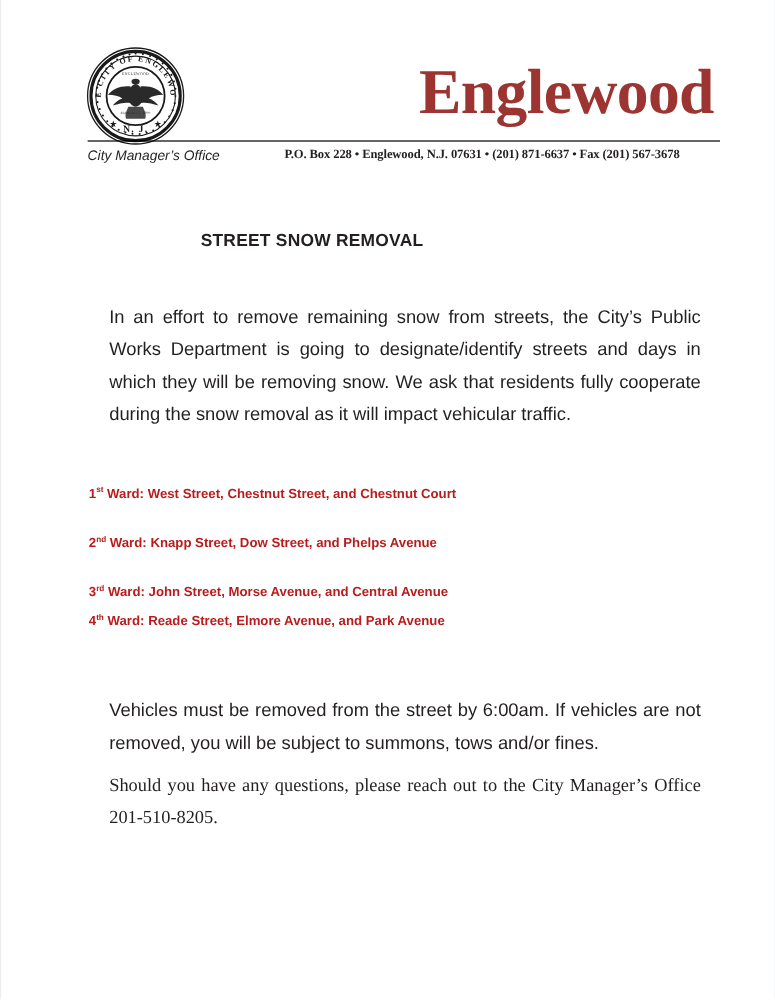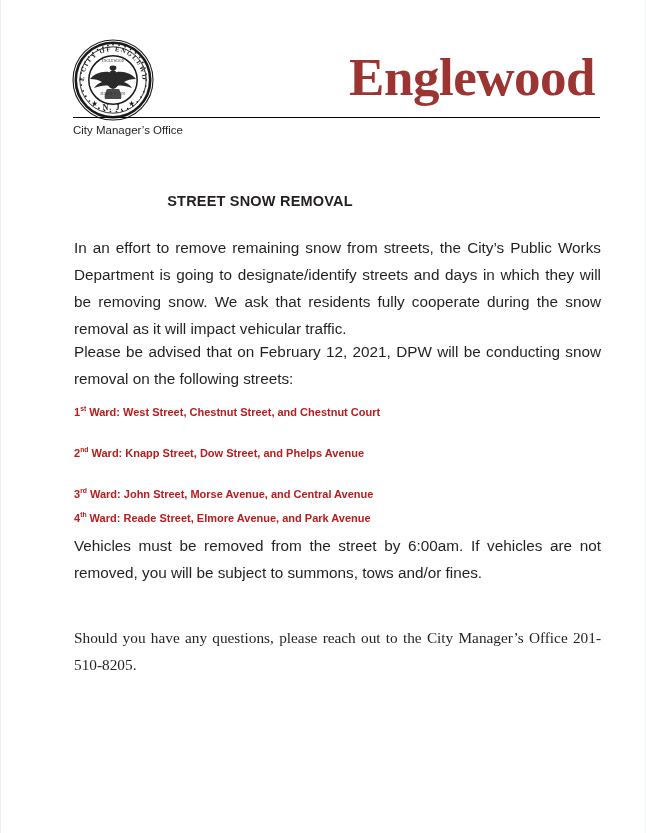--- a/index.html
+++ b/index.html
@@ -67,20 +67,21 @@
   }
 
   .office-label {
     position: absolute;
     left: 72px;
     top: 122px;
     font-size: 11.5px;
     line-height: 16px;
     color: #231f20;
     white-space: nowrap;
+    font-style: italic;
   }
   .contact-line {
     position: absolute;
     left: 236px;
     top: 123px;
     font-family: "Liberation Serif", serif;
     font-weight: bold;
     font-size: 10.5px;
     line-height: 14px;
     color: #231f20;
@@ -100,21 +101,21 @@
     letter-spacing: 0.2px;
     color: #231f20;
   }
 
   .body-block {
     position: absolute;
     left: 73px;
     width: 527px;
   }
   p.para {
-    margin: 0;
+    margin: 17px;
     font-size: 15.3px;
     line-height: 27px;
     text-align: justify;
     text-justify: inter-word;
     color: #231f20;
   }
 
   p.ward {
     margin: 0;
     font-size: 11px;
@@ -128,21 +129,21 @@
     vertical-align: super;
     line-height: 0;
   }
 
   #para1 { top: 234px; }
   #para2 { top: 338px; }
   #ward1 { top: 399px; }
   #ward2 { top: 440px; }
   #ward3 { top: 481px; }
   #ward4 { top: 505px; }
-  #para3 { top: 532px; }
+  #para3 { top: 562px; }
   #para4 { top: 624px; font-family: Liberation Serif, serif; }
 </style>
 </head>
 <body>
 
 <div class="page">
 
   <div class="letterhead">
 
     <div class="seal">
@@ -213,31 +214,29 @@
         <text x="42" y="57.4" font-family="Liberation Serif, serif" font-size="3" fill="#2a2a2a" text-anchor="middle" letter-spacing="0.2">MARCH 17, 1899</text>
       </svg>
     </div>
 
     <div class="wordmark">Englewood</div>
 
     <div class="rule"></div>
 
     <div class="office-label">City Manager’s Office</div>
 
+    <div class="contact-line">P.O. Box 228 • Englewood, N.J. 07631 • (201) 871-6637 • Fax (201) 567-3678</div>
   </div>
 
   <div class="doc-title">STREET SNOW REMOVAL</div>
 
   <div class="body-block" id="para1">
     <p class="para">In an effort to remove remaining snow from streets, the City’s Public Works Department is going to designate/identify streets and days in which they will be removing snow.  We ask that residents fully cooperate during the snow removal as it will impact vehicular traffic.</p>
   </div>
 
-  <div class="body-block" id="para2">
-    <p class="para">Please be advised that on February 12, 2021, DPW will be conducting snow removal on the following streets:</p>
-  </div>
 
   <div class="body-block" id="ward1">
     <p class="ward"><span>1</span><sup>st</sup><span> Ward: </span><span>West Street, Chestnut Street, and Chestnut Court</span></p>
   </div>
 
   <div class="body-block" id="ward2">
     <p class="ward"><span>2</span><sup>nd</sup><span> Ward: </span><span>Knapp Street, Dow Street, and Phelps Avenue</span></p>
   </div>
 
   <div class="body-block" id="ward3">

